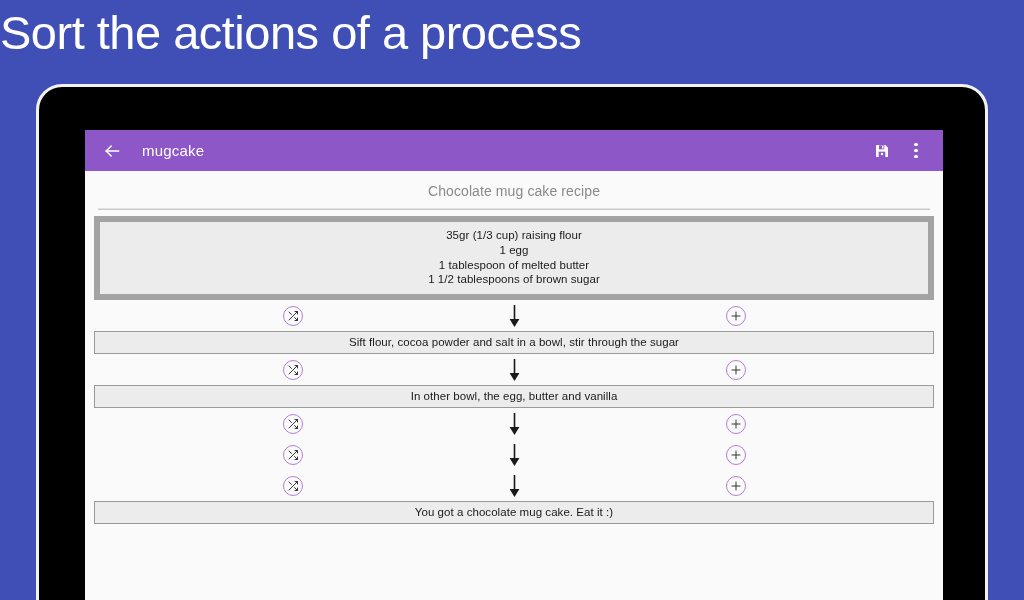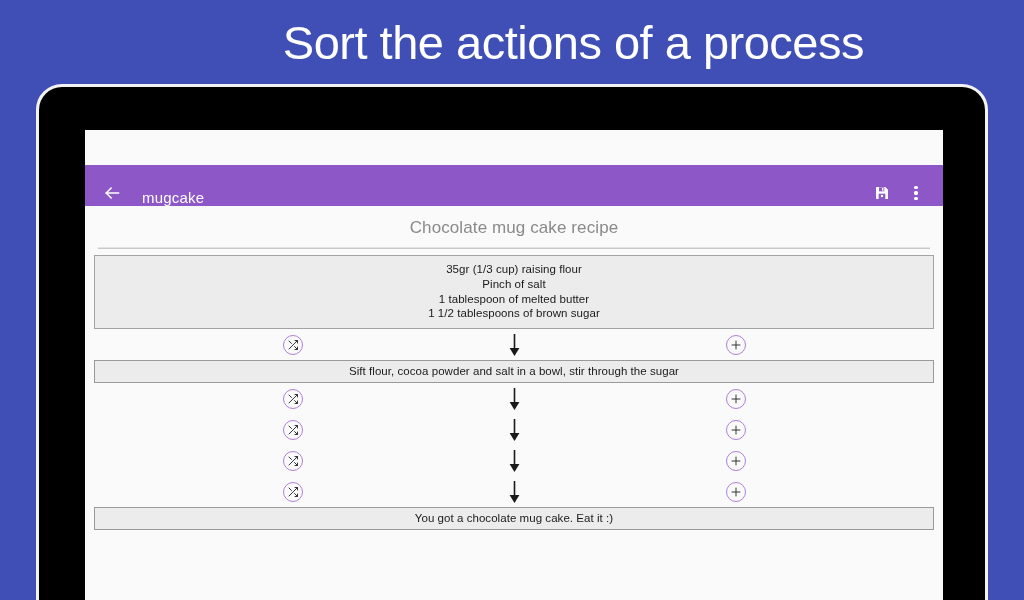--- a/index.html
+++ b/index.html
@@ -9,24 +9,24 @@
     height: 600px;
     overflow: hidden;
     background: #3f4fb5;
     font-family: "Liberation Sans", sans-serif;
     position: relative;
   }
 
   
   .promo-title {
     position: absolute;
-    top: 14px;
+    top: 4px;
     left: 0;
     width: 864px;
-    text-align: right;
+    text-align: left;
     color: #ffffff;
     font-size: 47px;
     font-weight: 300;
     letter-spacing: -0.5px;
     line-height: 58px;
     white-space: nowrap;
   }
 
   
   .device-frame {
@@ -50,24 +50,23 @@
     height: 520px;
     background: #fafafa;
     overflow: hidden;
   }
 
   
   .toolbar {
     height: 41px;
     background: #8e57c8;
     display: flex;
-    align-items: flex-end;
+    align-items: center;
     padding: 0 14px;
     position: relative;
-    margin-top: 35px;
   }
   .toolbar-back {
     width: 26px; height: 26px;
     display: flex; align-items: center; justify-content: center;
     color: #ffffff;
   }
   .toolbar-title {
     color: #ffffff;
     font-size: 15px;
     font-weight: 400;
@@ -95,35 +94,35 @@
   .content {
     background: #fafafa;
     padding: 0 9px;
     height: 479px;
     position: relative;
   }
 
   .recipe-subtitle {
     text-align: center;
     color: #8a8a8a;
-    font-size: 17px;
+    font-size: 14px;
     padding: 12px 0 9px 0;
     letter-spacing: 0.1px;
   }
 
   .divider {
     height: 2px;
     background: #c9c9c9;
     margin: 0 4px 6px 4px;
     border-top: 1px solid #e3e3e3;
   }
 
   
   .ingredients-box {
-    border: 1px solid #a3a3a3;
+    border: 6px solid #a3a3a3;
     background: #ececec;
     padding: 6px 0 7px 0;
     text-align: center;
   }
   .ingredient-line {
     font-size: 11.5px;
     color: #1a1a1a;
     line-height: 14.8px;
     letter-spacing: 0.05px;
   }
@@ -200,21 +199,21 @@
       </div>
     </div>
 
     <div class="content">
 
       <div class="recipe-subtitle">Chocolate mug cake recipe</div>
       <div class="divider"></div>
 
       <div class="ingredients-box">
         <div class="ingredient-line">35gr (1/3 cup) raising flour</div>
-        <div class="ingredient-line">Pinch of salt</div>
+        <div class="ingredient-line">1 egg</div>
         <div class="ingredient-line">1 tablespoon of melted butter</div>
         <div class="ingredient-line">1 1/2 tablespoons of brown sugar</div>
       </div>
 
       <div class="connector-row">
         <span class="icon-circle icon-shuffle">
           <svg width="12" height="12" viewBox="0 0 24 24" fill="none" stroke="#353535" stroke-width="2" stroke-linecap="round" stroke-linejoin="round">
             <polyline points="16,3 21,3 21,8"></polyline>
               <line x1="4" y1="20" x2="21" y2="3"></line>
             <polyline points="21,16 21,21 16,21"></polyline>
@@ -253,20 +252,21 @@
             <polygon points="6.5,23 1.6,15 11.4,15" fill="#1a1a1a"></polygon>
           </svg>
         </span>
         <span class="icon-circle icon-add">
           <svg width="12" height="12" viewBox="0 0 24 24" fill="none" stroke="#353535" stroke-width="2" stroke-linecap="round">
             <line x1="12" y1="4" x2="12" y2="20"></line>
               <line x1="4" y1="12" x2="20" y2="12"></line>
           </svg>
         </span>
       </div>
+      <div class="step-box">In other bowl, the egg, butter and vanilla</div>
 
       <div class="connector-row">
         <span class="icon-circle icon-shuffle">
           <svg width="12" height="12" viewBox="0 0 24 24" fill="none" stroke="#353535" stroke-width="2" stroke-linecap="round" stroke-linejoin="round">
             <polyline points="16,3 21,3 21,8"></polyline>
               <line x1="4" y1="20" x2="21" y2="3"></line>
             <polyline points="21,16 21,21 16,21"></polyline>
               <line x1="15" y1="15" x2="21" y2="21"></line>
             <line x1="4" y1="4" x2="9" y2="9"></line>
           </svg>

